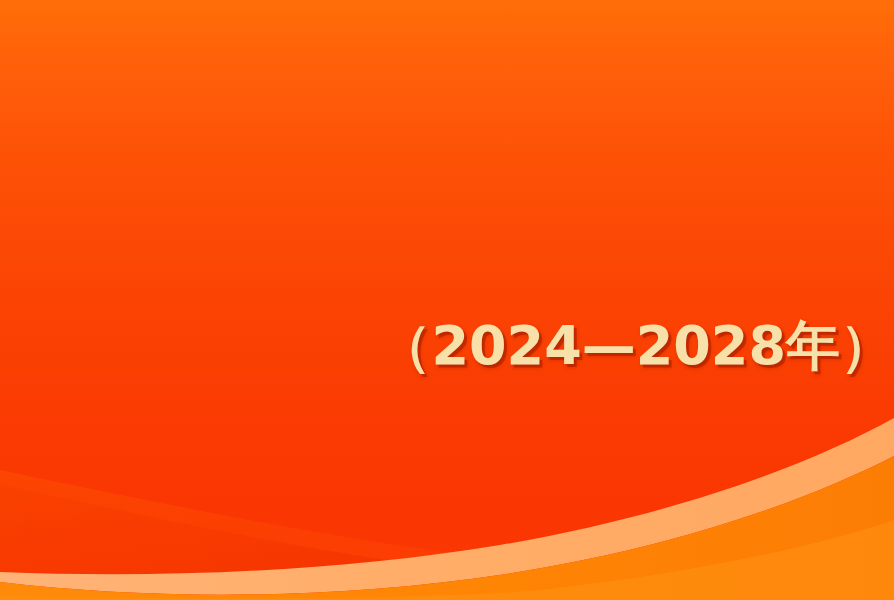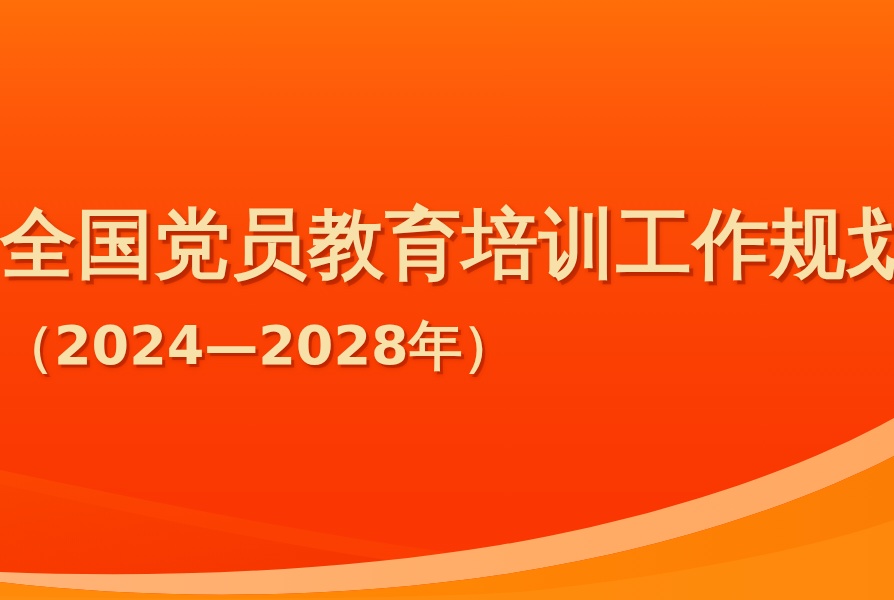--- a/index.html
+++ b/index.html
@@ -70,21 +70,21 @@
       3px 3px 4px rgba(130, 15, 0, 0.35);
   }
 
   .sub-title {
     margin: 0;
     padding: 0;
     position: absolute;
     top: 312px;
     left: 0;
     width: 894px;
-    text-align: left;
+    text-align: right;
     font-size: 54px;
     line-height: 68px;
     font-weight: 700;
     letter-spacing: 0px;
     color: #F8E0A9;
     white-space: nowrap;
     text-shadow:
       3px 3px 0px rgba(150, 20, 0, 0.40),
       2px 3px 4px rgba(130, 15, 0, 0.32);
   }
@@ -130,17 +130,16 @@
 
     <path d="M 0 582
              C 152 600, 334 600, 506 574
              C 662 550, 796 506, 894 456
              L 894 600 L 0 600 Z" fill="url(#gradOrangeBand)"></path>
 
     <path d="M 894 520 C 800 552, 660 578, 520 592 C 380 600, 180 600, 0 596 L 0 600 L 894 600 Z" fill="#FF9214" opacity="0.55"></path>
   </svg>
 
   <div class="text-block">
-    <h1 class="main-title">全国党员教育培训工作规划</h1>
     <div class="sub-title">（2024—2028年）</div>
   </div>
 
 </div>
 
 </body></html>

